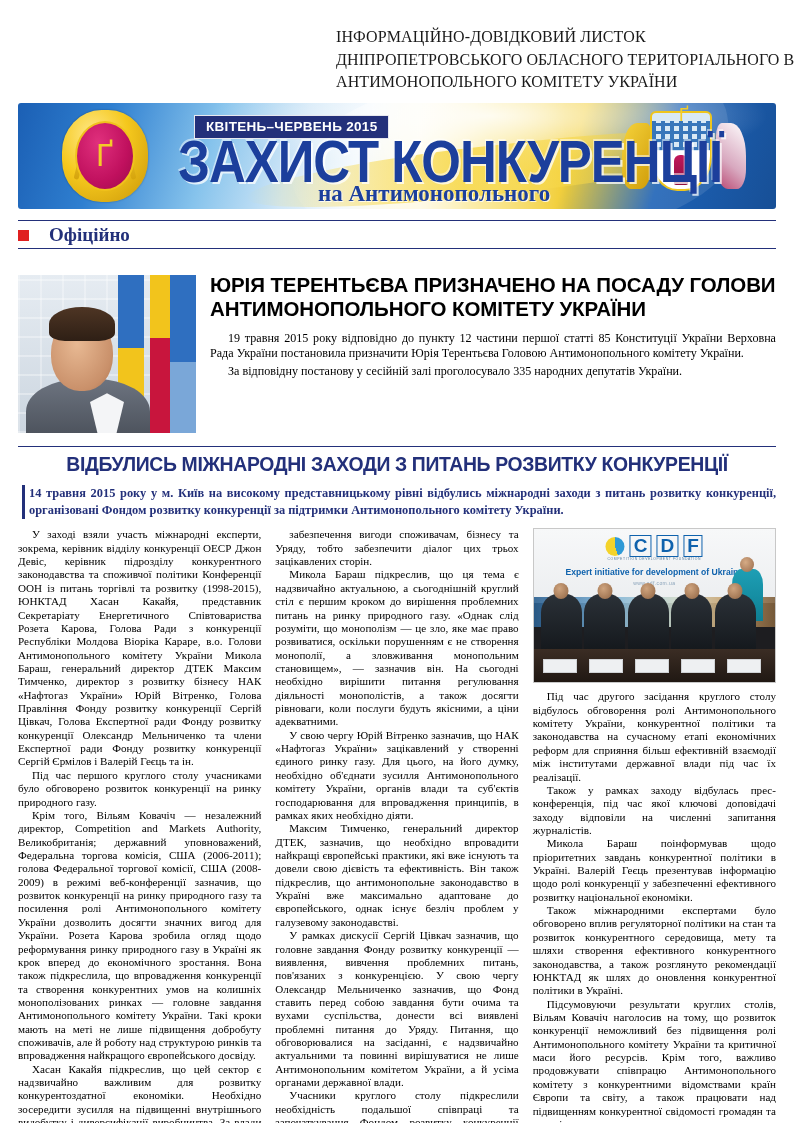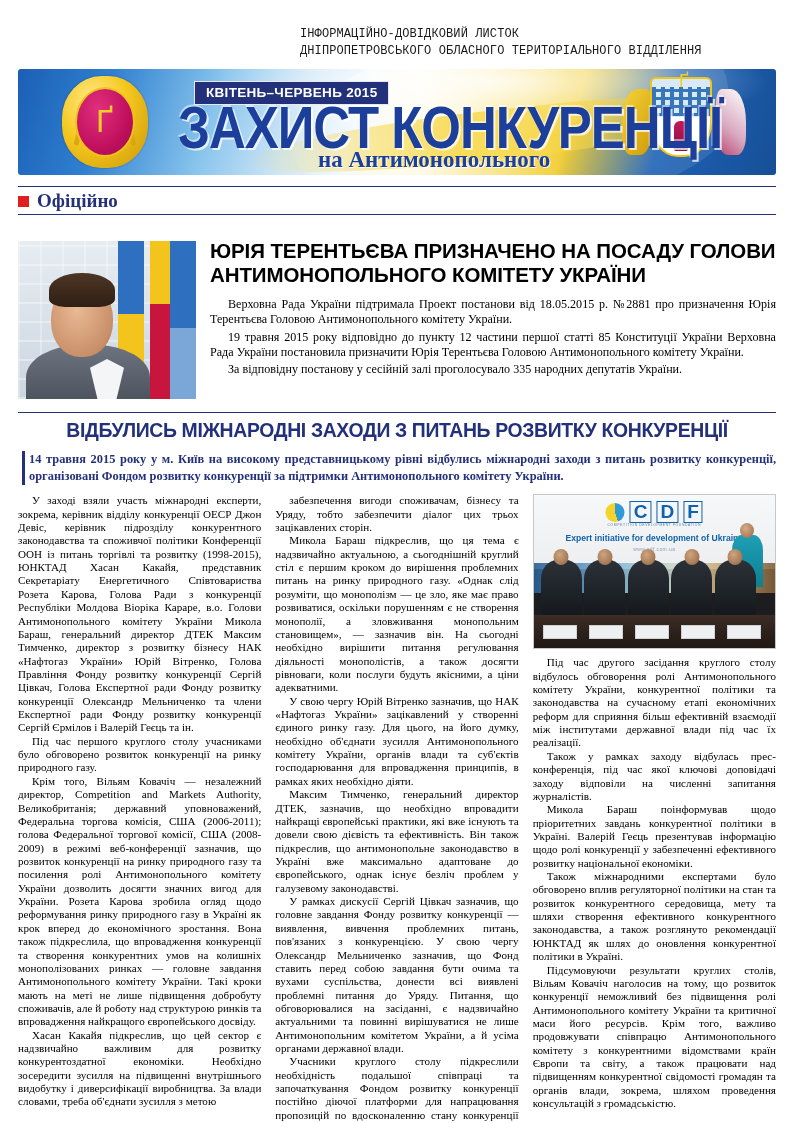--- a/index.html
+++ b/index.html
@@ -8,26 +8,27 @@
     background: #ffffff;
     font-family: "Liberation Serif", serif;
     color: #000;
     overflow: hidden;
   }
   .page { position: relative; width: 794px; height: 1123px; padding: 0; }
 
   
   .top-info {
     padding: 26px 10px 0 300px;
-    font-family: Liberation Mono, monospace;
-    font-size: 12px;
+    font-family: Liberation Serif, serif;
+    font-size: 16px;
     letter-spacing: .1px;
     line-height: 1.42;
     color: #1a1a1a;
     text-transform: uppercase;
+    margin-left: 36px;
   }
   .top-info div { white-space: nowrap; }
 
   
   .banner {
     position: relative;
     margin: 9px 18px 0 18px;
     height: 106px;
     border-radius: 3px;
     overflow: hidden;
@@ -163,21 +164,21 @@
     color: #1c3f9c;
     text-shadow: 1px 1px 0 rgba(255,255,255,.8);
     white-space: nowrap;
   }
 
   
   .rule-thin { margin: 11px 18px 0 18px; border-top: 1.6px solid #23307a; }
   .section-head {
     margin: 0 18px;
     padding: 3px 0 2px 0;
-    display: flex; align-items: center; gap: 8px;
+    display: flex; align-items: center; gap: 20px;
     border-bottom: 1.6px solid #23307a;
   }
   .section-head .sq {
     width: 11px; height: 11px; background: #e02020; display: inline-block;
   }
   .section-head .label {
     font-family: "Liberation Serif", serif;
     font-weight: bold;
     font-size: 19px;
     color: #23307a;
@@ -373,20 +374,21 @@
   .photo .card.c5 { left: 80%; }
 </style>
 </head>
 <body>
 
 <div class="page">
 
   <div class="top-info">
     <div>ІНФОРМАЦІЙНО-ДОВІДКОВИЙ ЛИСТОК</div>
     <div>ДНІПРОПЕТРОВСЬКОГО ОБЛАСНОГО ТЕРИТОРІАЛЬНОГО ВІДДІЛЕННЯ</div>
+    <div>АНТИМОНОПОЛЬНОГО КОМІТЕТУ УКРАЇНИ</div>
   </div>
 
   <div class="banner">
     <div class="swoosh"></div>
     <div class="swoosh2"></div>
 
     <div class="emblem-left">
       <div class="ring"></div>
       <div class="wheat-l"></div>
       <div class="wheat-r"></div>
@@ -420,21 +422,20 @@
       <div class="backdrop"></div>
       <div class="flagA"></div>
       <div class="flagB"></div>
       <div class="flagC"></div>
       <div class="suit"></div>
       <div class="shirt"></div>
       <div class="head"></div>
       <div class="hair"></div>
     </div>
     <h1>ЮРІЯ ТЕРЕНТЬЄВА ПРИЗНАЧЕНО НА ПОСАДУ ГОЛОВИ АНТИМОНОПОЛЬНОГО КОМІТЕТУ УКРАЇНИ</h1>
-    <p>Верховна Рада України підтримала Проект постанови від 18.05.2015 р. №2881 про призначення Юрія Терентьєва Головою Антимонопольного комітету України.</p>
     <p>19 травня 2015 року відповідно до пункту 12 частини першої статті 85 Конституції України Верховна Рада України постановила призначити Юрія Терентьєва Головою Антимонопольного комітету України.</p>
     <p>За відповідну постанову у сесійній залі проголосувало 335 народних депутатів України.</p>
   </div>
 
   <div class="rule-art2"></div>
   <div class="art2-title">ВІДБУЛИСЬ МІЖНАРОДНІ ЗАХОДИ З ПИТАНЬ РОЗВИТКУ КОНКУРЕНЦІЇ</div>
   <div class="lead">14 травня 2015 року у м. Київ на високому представницькому рівні відбулись міжнародні заходи з питань розвитку конкуренції, організовані Фондом розвитку конкуренції за підтримки Антимонопольного комітету України.</div>
 
   <div class="cols">
     <div class="col col1">

